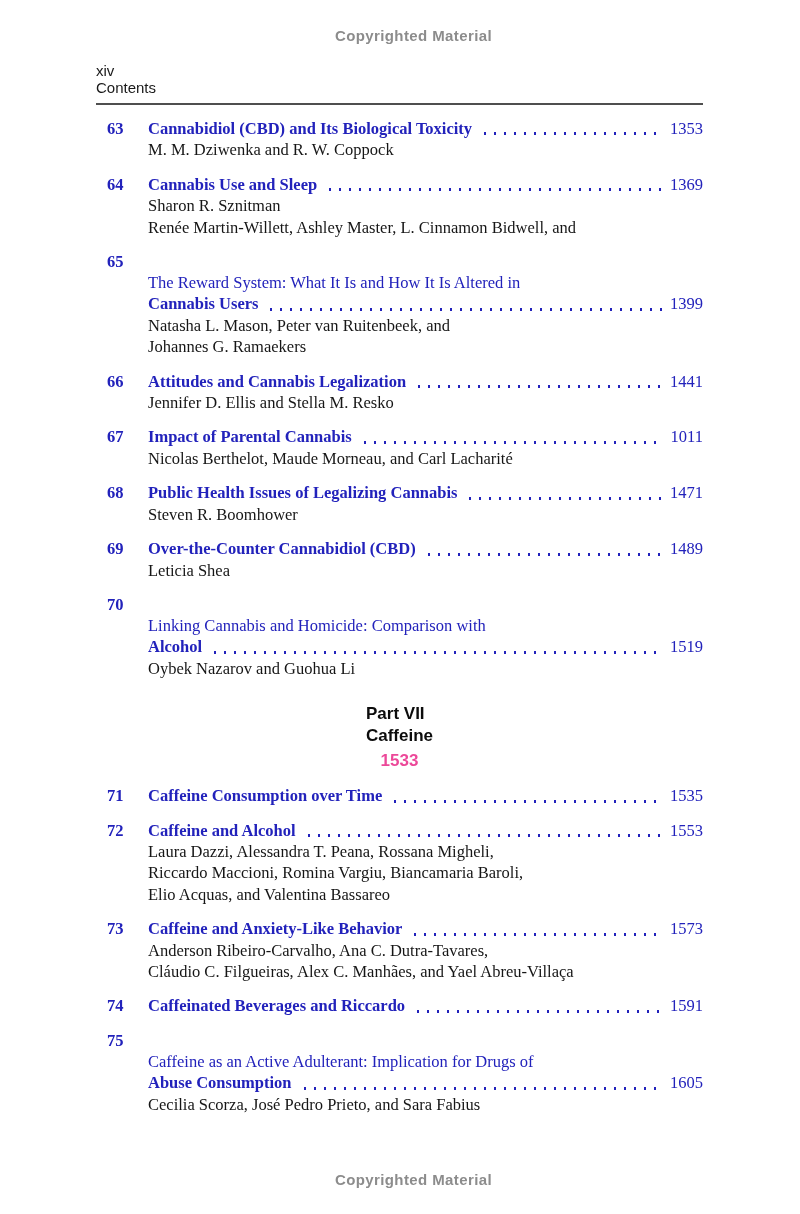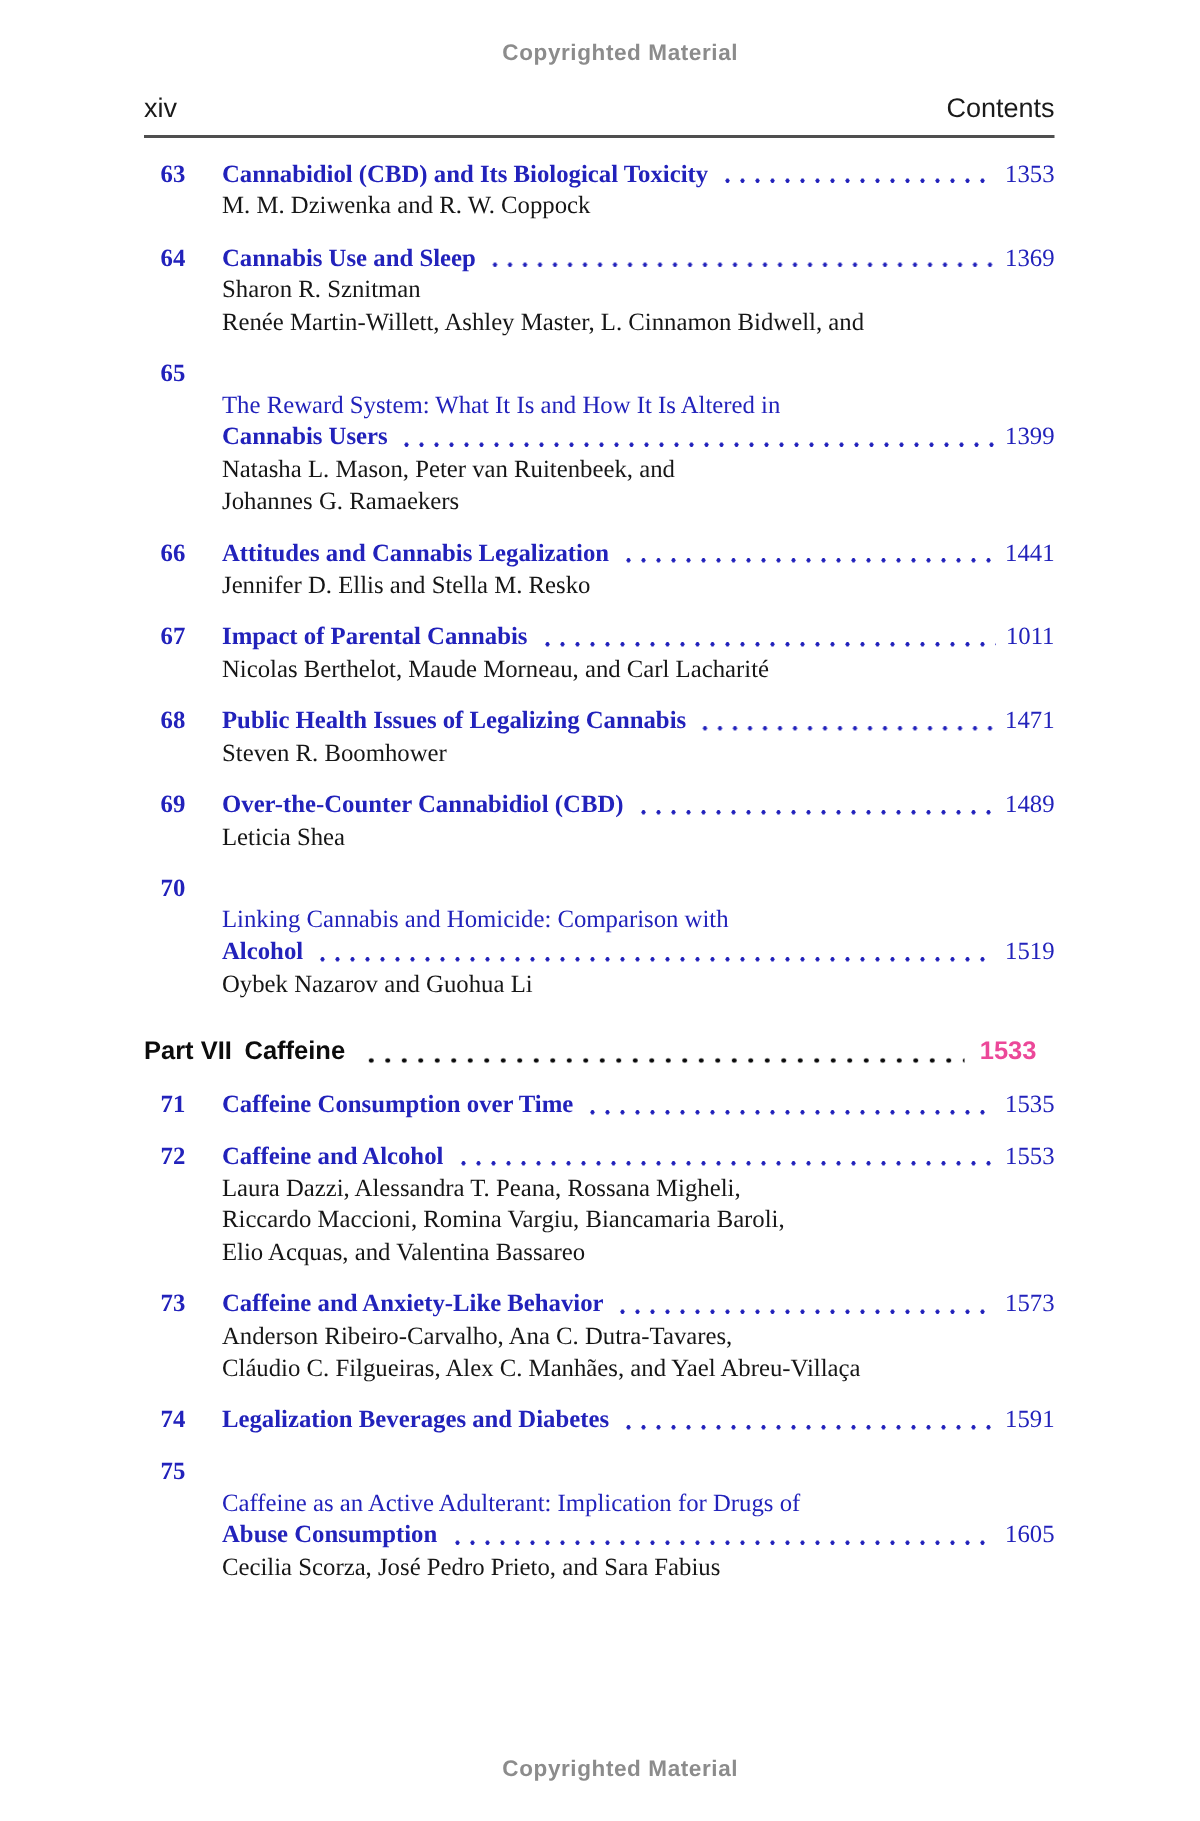--- a/index.html
+++ b/index.html
@@ -33,24 +33,25 @@
   .page-col{
     position:absolute;
     left:96px;top:62px;
     width:607px;
   }
   .running-head{
     display:flex;
     justify-content:space-between;
     align-items:baseline;
     font-family:"Liberation Sans", sans-serif;
-    font-size:18px;
+    font-size:15px;
     color:#1a1a1a;
     padding-bottom:7px;
     border-bottom:2px solid var(--rule);
+    flex-direction:column;
   }
 
   .toc{margin-top:9px;}
   .toc-entry{
     display:flex;
     margin-top:13px;
     font-size:16.5px;
     line-height:21.4px;
   }
   .toc-entry .num{
@@ -73,26 +74,27 @@
     background-repeat:repeat-x;
     background-position:0 50%;
     min-width:12px;
   }
   .pg{color:var(--blue);font-weight:400;}
   .authors div{color:var(--ink);}
 
   .part-row{
     display:flex;
     align-items:center;
-    margin:24px 12px 9px 0;
+    margin:24px 0 9px 0;
     font-family:"Liberation Sans", sans-serif;
     font-weight:700;
     font-size:17px;
     color:#0c0c0c;
     line-height:22px;
+    flex-direction:column;
   }
   .part-row .part-label{flex:none;min-width:67px;}
   .part-row .dots{
     background-image:radial-gradient(circle, #0c0c0c 1.5px, rgba(0,0,0,0) 1.7px);
     background-size:11px 4px;
     height:4px;
     margin:0 10px 3px 12px;
   }
   .part-row .pg{color:#ec4899;font-weight:700;}
 </style>
@@ -257,21 +259,21 @@
           <div class="authors">
             <div>Anderson Ribeiro-Carvalho, Ana C. Dutra-Tavares,</div>
             <div>Cláudio C. Filgueiras, Alex C. Manhães, and Yael Abreu-Villaça</div>
           </div>
         </span>
       </div>
       <div class="toc-entry">
         <span class="num">74</span>
         <span class="entry-body">
           <div class="title-line">
-            <span class="t">Legalization Beverages and Diabetes</span>
+            <span class="t">Caffeinated Beverages and Riccardo</span>
             <span class="dots"></span>
             <span class="pg">1591</span>
           </div>
         </span>
       </div>
       <div class="toc-entry">
         <span class="num">75</span>
         <span class="entry-body">
           <div class="title-wrap">Caffeine as an Active Adulterant: Implication for Drugs of</div>
           <div class="title-line">

